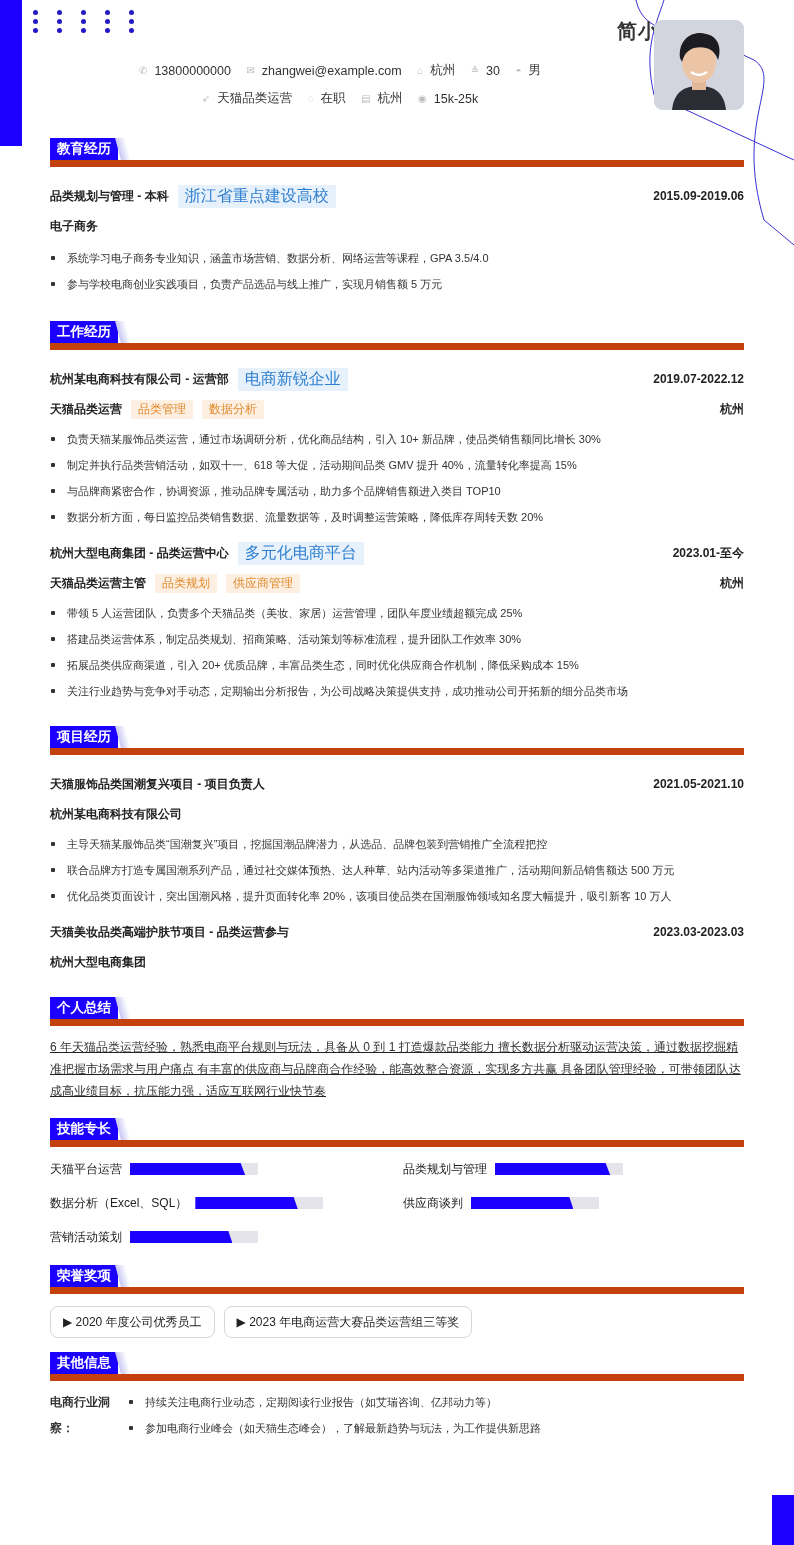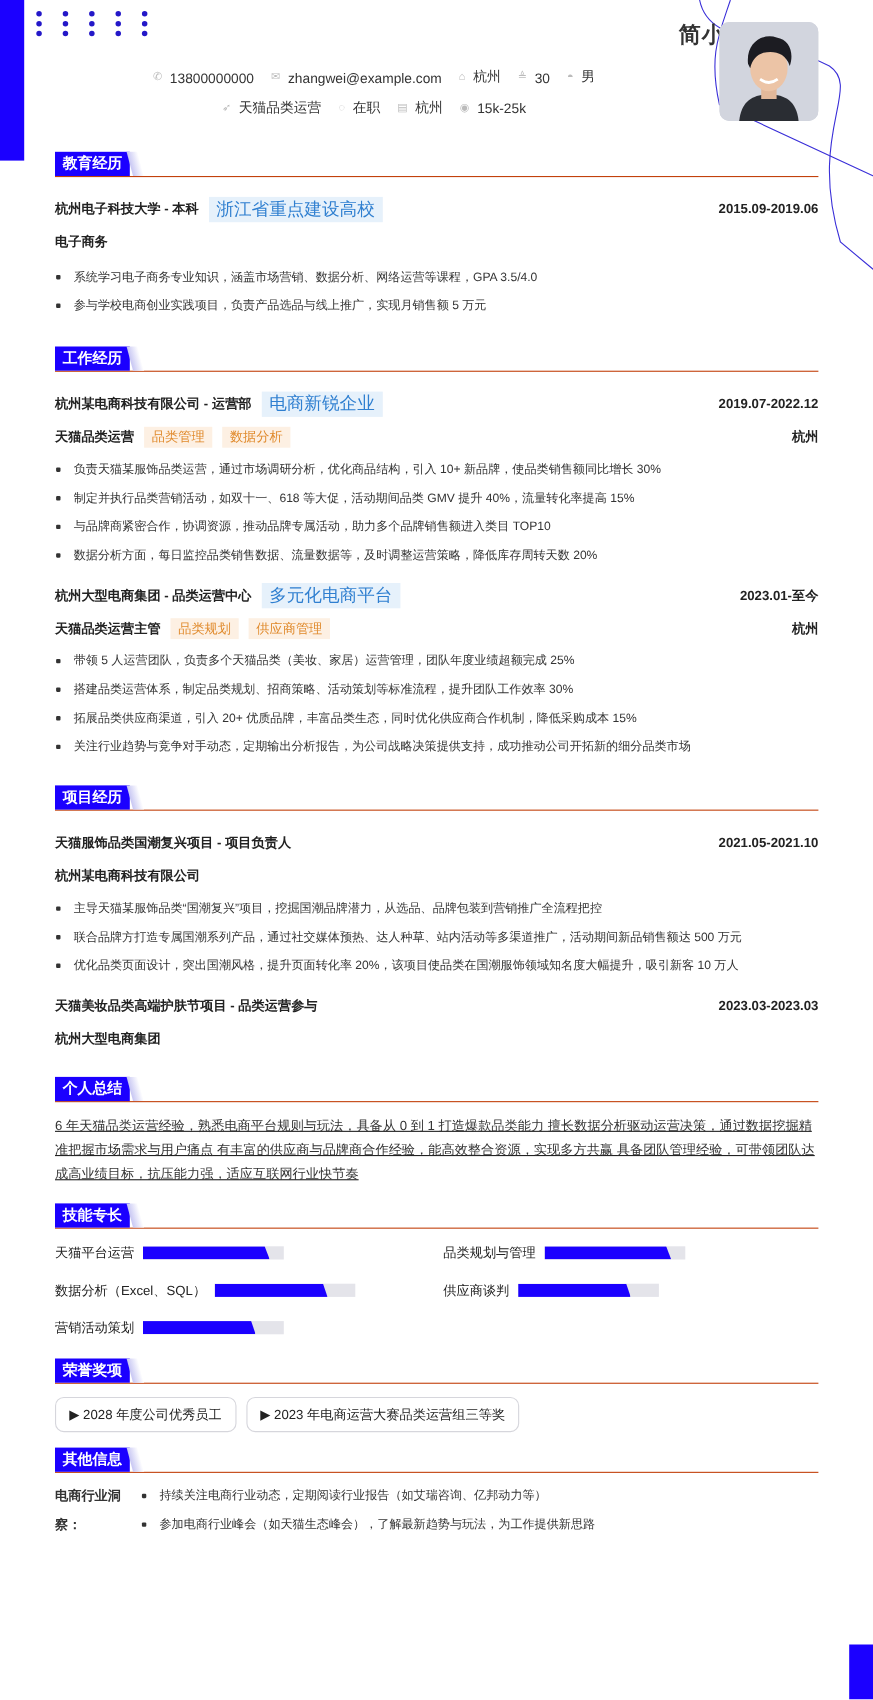--- a/index.html
+++ b/index.html
@@ -10,21 +10,21 @@
   .dots { position:absolute; left:33px; top:10px; display:grid; grid-template-columns:repeat(5,6px); column-gap:18px; row-gap:4px; }
   .dots span { width:5px; height:5px; border-radius:50%; background:#2418c8; display:block; }
   .deco { position:absolute; right:0; top:0; width:160px; height:250px; pointer-events:none; }
   .name { position:absolute; left:0; width:680px; top:18px; text-align:right; font-size:20px; font-weight:bold; color:#333; letter-spacing:1px; }
   .info-row { position:absolute; left:0; width:680px; text-align:center; font-size:12.5px; color:#333; }
   .info-row .it { display:inline-flex; align-items:center; margin:0 6px; }
   .info-row .ic { color:#bbb; font-size:10px; margin-right:7px; }
   .photo { position:absolute; left:654px; top:20px; width:90px; height:90px; border-radius:9px; background:#d0d3dc; overflow:hidden; }
   .content { position:absolute; left:50px; width:694px; top:138px; }
   .sec { position:relative; margin-top:0; }
-  .sec-head { position:relative; height:22px; border-bottom:1px solid #c2410c; margin-bottom:14px; }
+  .sec-head { position:relative; height:22px; border-bottom:7px solid #c2410c; margin-bottom:14px; }
   .sec-title { display:inline-block; background:#1b00ff; color:#fff; font-size:13.5px; font-weight:bold; padding:2px 7px; height:18px; line-height:18px; position:relative; }
   .sec-title::after { content:""; position:absolute; right:-10px; top:0; width:10px; height:22px; background:linear-gradient(90deg,#c7c6f3,#fff); transform:skewX(15deg); }
   .row { display:flex; justify-content:space-between; align-items:center; height:30px; font-size:12px; }
   .row .l { display:flex; align-items:center; font-weight:bold; }
   .row .r { font-weight:bold; }
   .tag-blue { background:#e6f1fb; color:#2f7fd0; font-weight:normal; padding:1px 7px; margin-left:9px; font-size:16px; }
   .tag-orange { background:#fdf0e3; color:#e08a2c; font-weight:normal; padding:1px 7px; margin-left:9px; font-size:12px; }
   ul.b { margin:0; padding:0; list-style:none; }
   ul.b li { position:relative; padding-left:17px; line-height:26px; font-size:11px; color:#333; }
   ul.b li::before { content:""; position:absolute; left:1px; top:11px; width:4px; height:4px; background:#333; border-radius:1px; }
@@ -120,21 +120,21 @@
     <path d="M37 52 Q45 58 53 52" stroke="#fff" stroke-width="2.5" fill="none"></path>
   </svg>
 </div>
 
 <div class="content">
 
   <div class="sec">
     <div class="sec-head"><span class="sec-title">教育经历</span></div>
     <div class="row">
       <div class="l">
-          <span>杭州电子科技大学 - 本科</span>
+          <span>品类规划与管理 - 本科</span>
           <span class="tag-blue">浙江省重点建设高校</span>
         </div>
       <div class="r">2015.09-2019.06</div>
     </div>
     <div class="row">
         <div class="l">电子商务</div>
       </div>
     <ul class="b" style="margin-top:4px;">
       <li>系统学习电子商务专业知识，涵盖市场营销、数据分析、网络运营等课程，GPA 3.5/4.0</li>
       <li>参与学校电商创业实践项目，负责产品选品与线上推广，实现月销售额 5 万元</li>
@@ -257,21 +257,21 @@
           <div class="bar" style="width:128px;">
             <div class="fill" style="width:80%;"></div>
           </div>
         </div>
     </div>
   </div>
 
   <div class="sec" style="margin-top:16px;">
     <div class="sec-head" style="margin-bottom:12px;"><span class="sec-title">荣誉奖项</span></div>
     <div class="awards">
-      <div class="award">▶ 2028 年度公司优秀员工</div>
+      <div class="award">▶ 2020 年度公司优秀员工</div>
       <div class="award">▶ 2023 年电商运营大赛品类运营组三等奖</div>
     </div>
   </div>
 
   <div class="sec" style="margin-top:14px;">
     <div class="sec-head" style="margin-bottom:8px;"><span class="sec-title">其他信息</span></div>
     <div class="other">
       <div class="k">电商行业洞察：</div>
       <ul class="b" style="flex:1;">
         <li>持续关注电商行业动态，定期阅读行业报告（如艾瑞咨询、亿邦动力等）</li>

